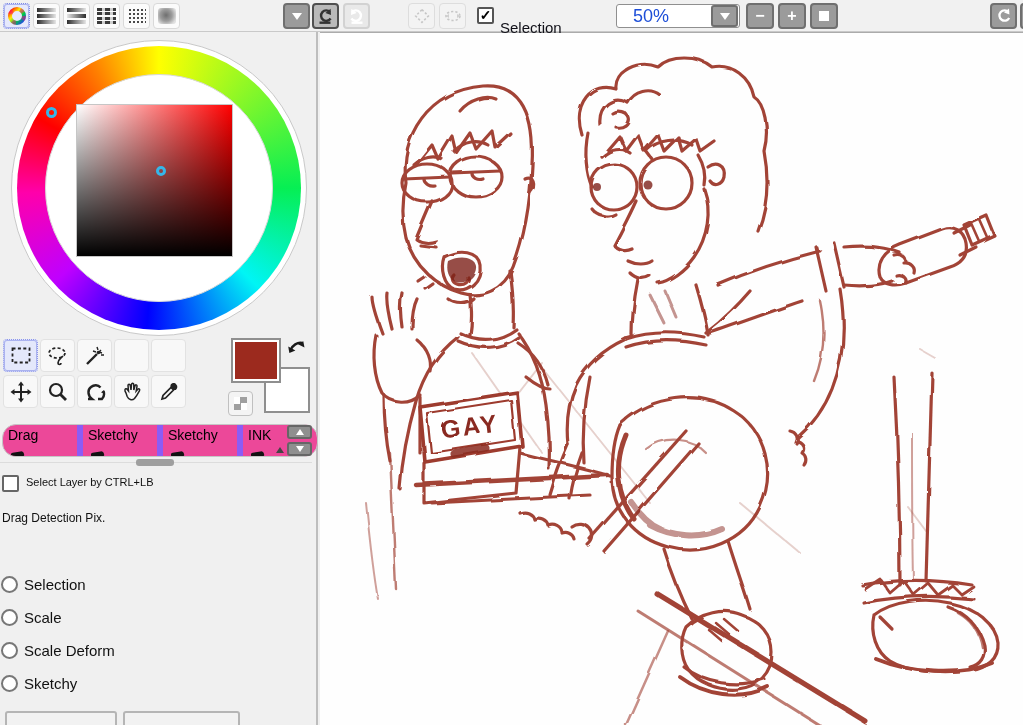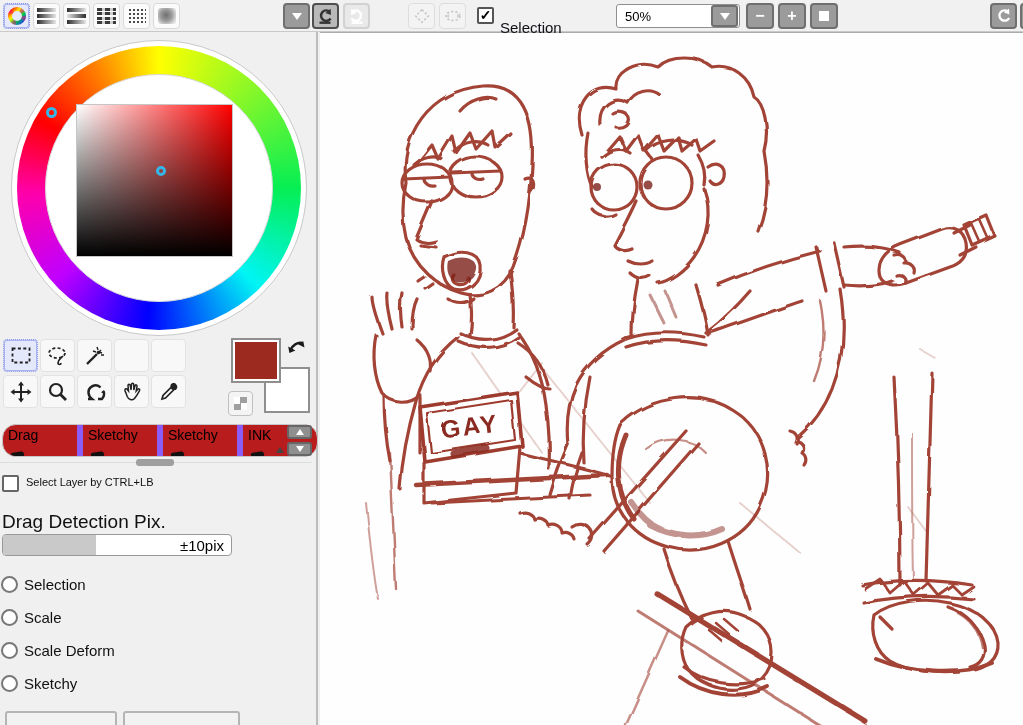--- a/index.html
+++ b/index.html
@@ -17,21 +17,21 @@
   .gray-btn.lite { background:#e9e9e9; border:2px solid #d2d2d2; }
   .ghost-btn { width:27px; background:#f3f3f3; border:1px solid #ddd; }
   .dd-tri { width:0; height:0; border-left:5px solid transparent; border-right:5px solid transparent; border-top:7px solid #fff; }
   .bars { width:19px; height:16px; display:flex; flex-direction:column; justify-content:space-between; }
   .bars i { display:block; height:4px; background:linear-gradient(to right,#2c2c2c,#e6e6e6); }
   .bars.rev i:nth-child(2) { background:linear-gradient(to left,#2c2c2c,#e6e6e6); }
   .bars.thin i { height:3px; background:repeating-linear-gradient(to right,#3a3a3a 0 5px,#cfcfcf 5px 8px); }
   .dots { width:18px; height:16px; background-image:radial-gradient(#4a4a4a 32%, transparent 40%); background-size:4px 4px; }
   .scratch { width:18px; height:16px; border-radius:3px; background:radial-gradient(circle at 45% 45%, #6f6f6f 0%, #9d9d9d 45%, #e0e0e0 80%); }
   .field { position:absolute; top:4px; height:24px; background:#fff; border:1px solid #8f8f8f; border-radius:3px; display:flex; align-items:center; }
-  .field .val { flex:1; padding-left:8px; font-size:13px; color:#000000; }
+  .field .val { flex:1; padding-left:16px; font-size:18px; color:#1d4ed8; }
   .field .dd { width:27px; height:22px; margin:0 1px; background:#9b9b9b; border:2px solid #6f6f6f; border-radius:3px; display:flex; align-items:center; justify-content:center; }
   .glyph-w { color:#fff; font-weight:bold; font-size:16px; line-height:1; }
   .sq-w { width:10px; height:10px; background:#fff; }
   .chk { position:absolute; width:17px; height:17px; background:#fff; border:2px solid #555; border-radius:2px; font-size:14px; line-height:13px; text-align:center; font-weight:bold; color:#000; }
   .tb-label { position:absolute; top:7px; font-size:15px; color:#101018; }
 
   
   .panel { position:absolute; left:0; top:32px; width:318px; height:693px; background:#f0f0f0; border-right:2px solid #bdbdbd; z-index:20; }
   .wheel { position:absolute; left:11px; top:8px; width:296px; height:296px; border-radius:50%; background:#fff; border:1px solid #c9c9c9; }
   .wheel-band { position:absolute; left:5px; top:5px; right:5px; bottom:5px; border-radius:50%;
@@ -44,34 +44,34 @@
 
   .toolgrid-btn { position:absolute; width:35px; height:33px; border-radius:4px; background:#f8f8f8; border:1px solid #e2e2e2; display:flex; align-items:center; justify-content:center; }
   .toolgrid-btn.sel { background:#e4e8fb; border:1px dotted #8e97e8; box-shadow:0 0 0 1px #aab2ef inset; }
 
   .fg-swatch { position:absolute; left:231px; top:306px; width:50px; height:45px; background:#9c2a1e; border:2px solid #8f8f8f; box-shadow:inset 0 0 0 2px #fff; z-index:3; }
   .bg-swatch { position:absolute; left:264px; top:335px; width:46px; height:46px; background:#fff; border:2px solid #8f8f8f; z-index:2; }
   .swap-icon { position:absolute; left:285px; top:305px; z-index:4; }
   .checker-btn { position:absolute; left:228px; top:359px; width:25px; height:25px; border:1px solid #c0c0c0; border-radius:4px; background:#f4f4f4; display:flex; align-items:center; justify-content:center; }
   .checker-btn i { width:13px; height:13px; background:conic-gradient(#9f9f9f 25%, #fff 0 50%, #9f9f9f 0 75%, #fff 0); }
 
-  .tabrow { position:absolute; left:2px; top:392px; width:316px; height:33px; background:#b91c1c; border:1px solid #c6c6c6; border-radius:14px; display:flex; overflow:hidden; }
+  .tabrow { position:absolute; left:2px; top:392px; width:316px; height:33px; background:#ec4899; border:1px solid #c6c6c6; border-radius:14px; display:flex; overflow:hidden; }
   .tab { position:relative; flex:1; border-left:6px solid #8b5cf6; padding:2px 0 0 5px; font-size:14px; color:#000; overflow:hidden; }
   .tab:first-child { border-left:none; }
   .tab .mark { position:absolute; left:8px; bottom:-1px; width:13px; height:5px; background:#111; border-radius:2px 3px 1px 2px; transform:rotate(-10deg); }
   .mini-tri { position:absolute; left:276px; top:415px; width:0; height:0; border-left:4px solid transparent; border-right:4px solid transparent; border-bottom:6px solid #444; }
   .spin { position:absolute; left:287px; width:25px; height:14px; background:#8f8f8f; border:2px solid #666; border-radius:3px; display:flex; align-items:center; justify-content:center; }
   .spin .t-up { width:0; height:0; border-left:4px solid transparent; border-right:4px solid transparent; border-bottom:6px solid #fff; }
   .spin .t-dn { width:0; height:0; border-left:4px solid transparent; border-right:4px solid transparent; border-top:6px solid #fff; }
   .splitter { position:absolute; left:0; top:430px; width:312px; height:1px; background:#dcdcdc; }
   .grip { position:absolute; left:136px; top:427px; width:38px; height:7px; background:#9f9f9f; border-radius:3px; }
 
   .opt-check { position:absolute; left:2px; top:443px; width:17px; height:17px; background:#fff; border:2px solid #666; border-radius:2px; }
   .opt-check-label { position:absolute; left:26px; top:444px; font-size:11px; }
-  .ddp-label { position:absolute; left:2px; top:479px; font-size:19px; }
+  .ddp-label { position:absolute; left:2px; top:479px; font-size:12px; }
   .slider { position:absolute; left:2px; top:502px; width:230px; height:22px; background:#fff; border:1px solid #999; border-radius:4px; overflow:hidden; }
   .slider .fill { position:absolute; left:0; top:0; bottom:0; width:41%; background:#c9c9c9; }
   .slider .sval { position:absolute; right:7px; top:2px; font-size:15px; color:#000; }
   .radio { position:absolute; left:1px; width:17px; height:17px; border:2px solid #777; border-radius:50%; background:#fff; }
   .radio-label { position:absolute; left:24px; font-size:15px; }
   .bottom-btn { position:absolute; top:679px; height:34px; background:#f2f2f2; border:2px solid #b5b5b5; border-radius:3px; font-size:15px; text-align:center; padding-top:9px; color:#222; }
 
   
   .canvas { position:absolute; left:320px; top:32px; width:703px; height:693px; background:#fefefe; border-top:1px solid #ababab; z-index:10; }
   svg.sketch { position:absolute; left:0; top:0; }
@@ -273,24 +273,20 @@
     <div class="spin" style="top:410px;">
         <span class="t-dn"></span>
       </div>
     <div class="splitter"></div>
     <div class="grip"></div>
 
     <div class="opt-check"></div>
     <div class="opt-check-label">Select Layer by CTRL+LB</div>
 
     <div class="ddp-label">Drag Detection Pix.</div>
-    <div class="slider">
-      <div class="fill"></div>
-      <div class="sval">±10pix</div>
-    </div>
 
     <div class="radio" style="top:544px;"></div>
     <div class="radio-label" style="top:544px;">Selection</div>
     <div class="radio" style="top:577px;"></div>
     <div class="radio-label" style="top:577px;">Scale</div>
     <div class="radio" style="top:610px;"></div>
     <div class="radio-label" style="top:610px;">Scale Deform</div>
     <div class="radio" style="top:643px;"></div>
     <div class="radio-label" style="top:643px;">Sketchy</div>
 

